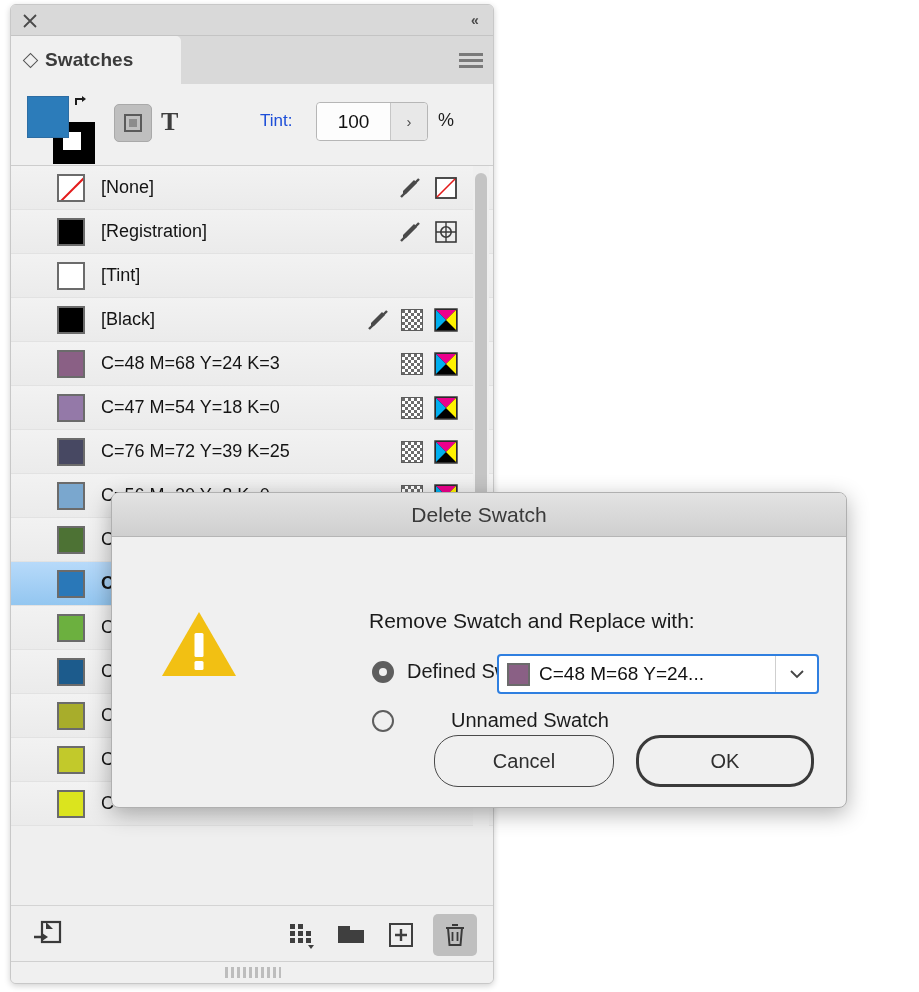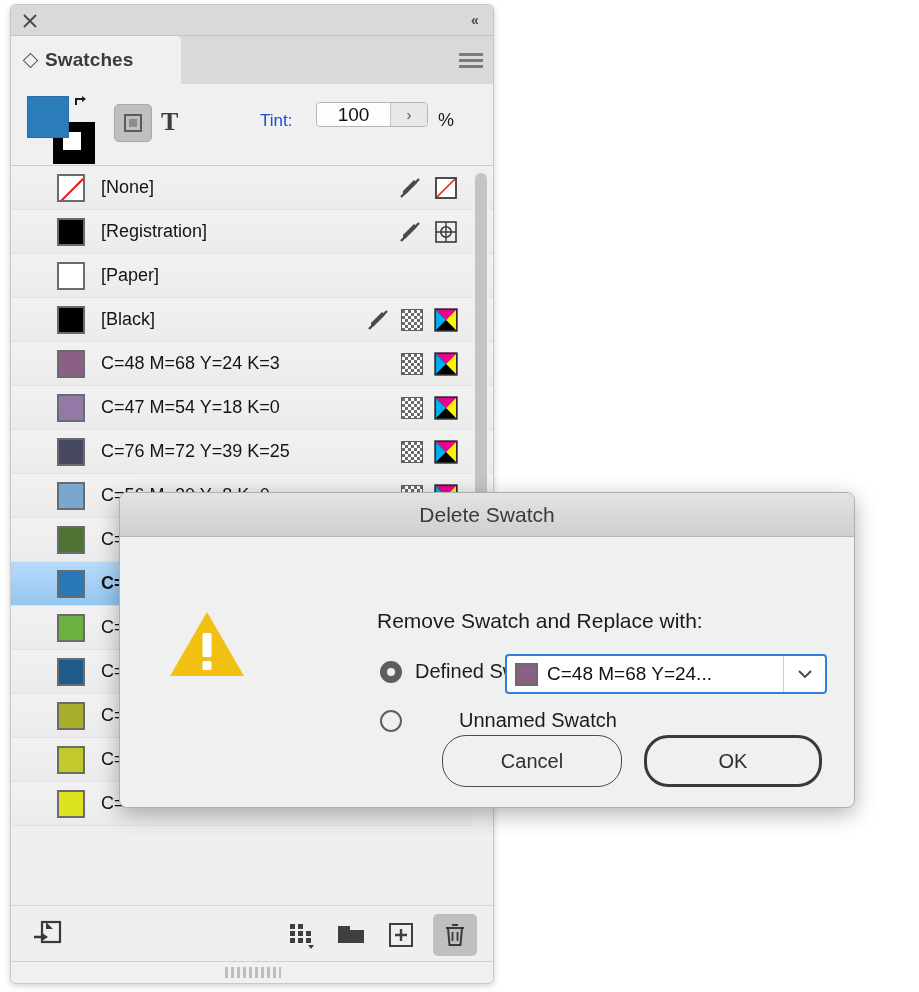--- a/index.html
+++ b/index.html
@@ -126,21 +126,21 @@
     font-family: "Liberation Serif", serif;
     font-size: 26px; color: #3d3d3d; font-weight: bold;
     cursor: pointer; line-height: 1;
   }
   #tint-label {
     position: absolute; left: 249px; top: 27px;
     font-size: 17px; color: #1d4ed8;
   }
   #tint-box {
     position: absolute; left: 305px; top: 18px;
-    width: 112px; height: 25px;
+    width: 112px; height: 39px;
     border: 1px solid #b6b6b6;
     border-radius: 4px;
     background: #fcfcfc;
     display: flex;
   }
   #tint-value {
     width: 74px; height: 100%;
     display: flex; align-items: center; justify-content: center;
     font-size: 19px; color: #111;
     background: #fdfdfd;
@@ -260,21 +260,20 @@
   
   #dialog {
     position: absolute;
     left: 111px; top: 492px;
     width: 736px; height: 316px;
     background: #f0f0f0;
     border: 1px solid #b0b0b0;
     border-radius: 8px;
     box-shadow: 0 6px 22px rgba(0,0,0,0.30);
     overflow: hidden;
-    margin-left: 8px;
   }
   #dialog-titlebar {
     height: 44px;
     background: linear-gradient(180deg, #e3e3e3 0%, #cfcfcf 100%);
     border-bottom: 1px solid #b5b5b5;
     display: flex; align-items: center; justify-content: center;
   }
   #dialog-title { font-size: 21px; color: #3a3a3a; }
   #dialog-body { position: relative; height: 272px; }
   #warning-icon {
@@ -422,21 +421,21 @@
           </svg>
           <svg class="ico" viewBox="0 0 26 26">
             <rect x="3" y="3" width="20" height="20" fill="none" stroke="#3a3a3a" stroke-width="1.6"></rect>
             <circle cx="13" cy="13" r="5.2" fill="none" stroke="#3a3a3a" stroke-width="1.6"></circle>
             <path d="M13 3 L13 23 M3 13 L23 13" stroke="#3a3a3a" stroke-width="1.4"></path>
           </svg>
         </div>
       </div>
       <div class="swatch-row">
         <div class="chip" style="background: rgb(255, 255, 255);"></div>
-        <div class="name">[Paper]</div>
+        <div class="name">[Tint]</div>
       </div>
       <div class="swatch-row">
         <div class="chip" style="background: rgb(0, 0, 0);"></div>
         <div class="name">[Black]</div>
         <div class="icons">
           <svg class="ico" viewBox="0 0 26 26">
             <path d="M6 20 L9 19 L20 8 L17 5 L6 16 Z" fill="#4a4a4a"></path>
             <path d="M4 22 L22 4" stroke="#4a4a4a" stroke-width="2.4"></path>
           </svg>
           <span class="ico-checker"></span>

